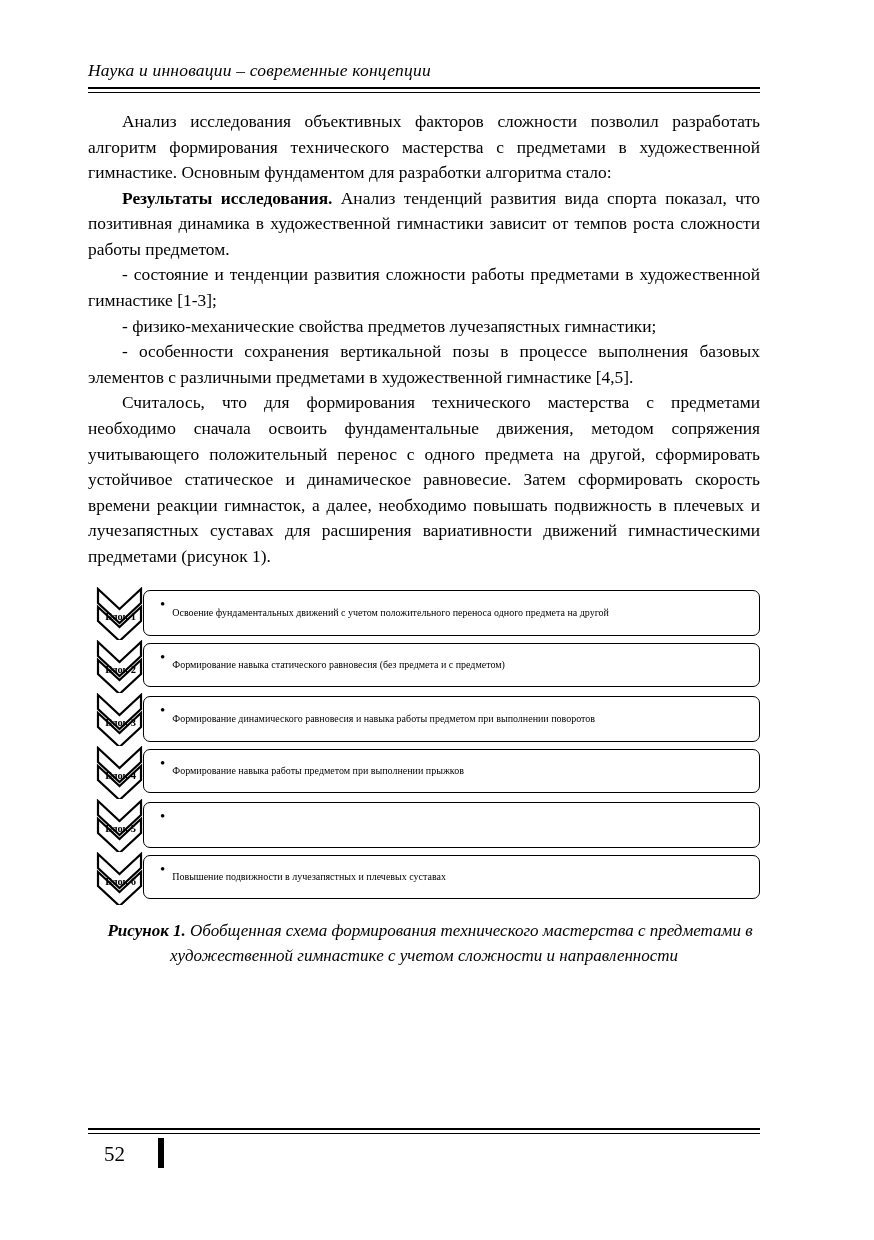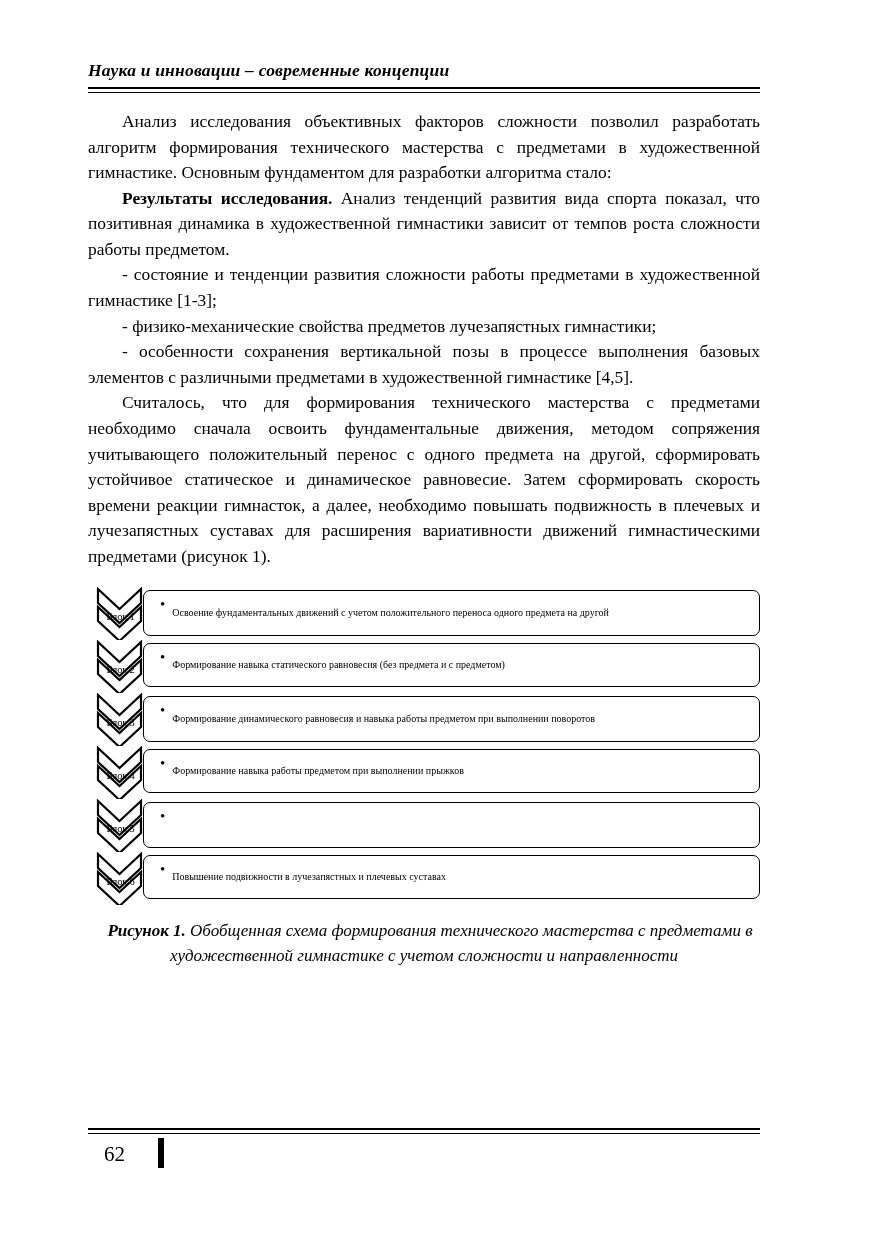--- a/index.html
+++ b/index.html
@@ -19,21 +19,21 @@
   }
   .content {
     position: absolute;
     left: 88px;
     top: 60px;
     width: 672px;
   }
   
   .running-head {
     font-family: "Liberation Serif", serif;
-    font-weight: bold;
+    font-weight: normal;
     font-style: italic;
     font-size: 17.5px;
     letter-spacing: 0.2px;
     padding-bottom: 6px;
   }
   .rule-double {
     border-top: 2.4px solid #000;
     border-bottom: 1.2px solid #000;
     height: 3px;
     margin-bottom: 16px;
@@ -60,20 +60,21 @@
     position: relative;
     height: 53px;
     margin-bottom: 0px;
   }
   .chev {
     position: absolute;
     left: 8px;
     top: 0;
     width: 47px;
     height: 53px;
+    font-weight: bold;
   }
   .chev svg { display: block; }
   .chev .lbl {
     position: absolute;
     left: 1px;
     top: 24px;
     width: 47px;
     text-align: center;
     font-size: 10.5px;
     font-family: "Liberation Serif", serif;
@@ -258,18 +259,18 @@
 
     </div>
 
     <div class="caption"><b>Рисунок 1.</b><span> Обобщенная схема формирования технического мастерства с предметами в художественной гимнастике с учетом сложности и направленности</span></div>
 
   </div>
 
   <div class="footer">
     <div class="rule"></div>
     <div class="pageno-wrap">
-      <div class="pageno">62</div>
+      <div class="pageno">52</div>
       <div class="bar"></div>
     </div>
   </div>
 
 </div>
 
 </body></html>

